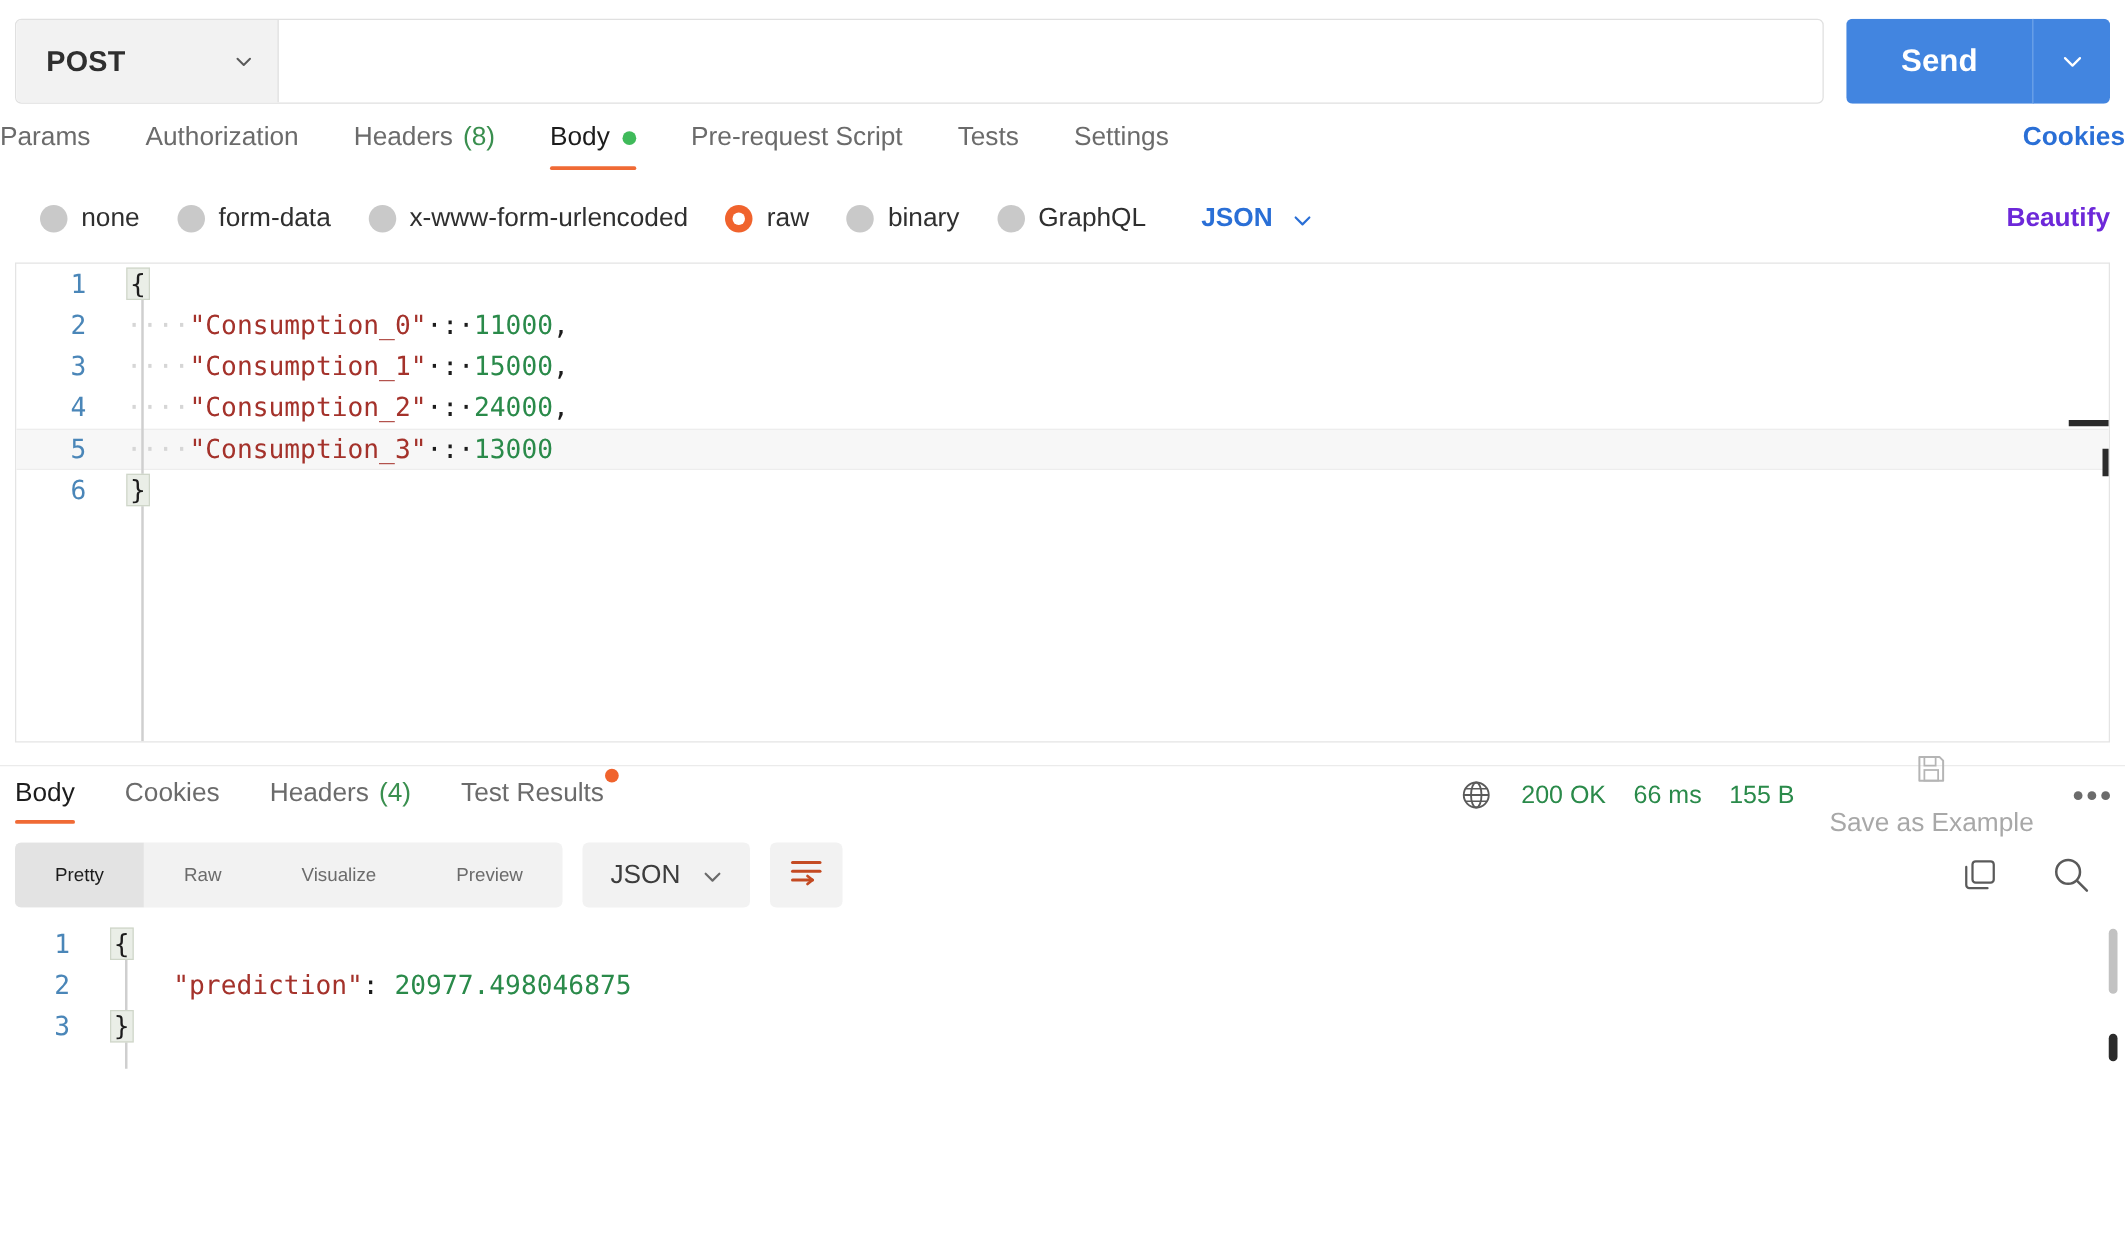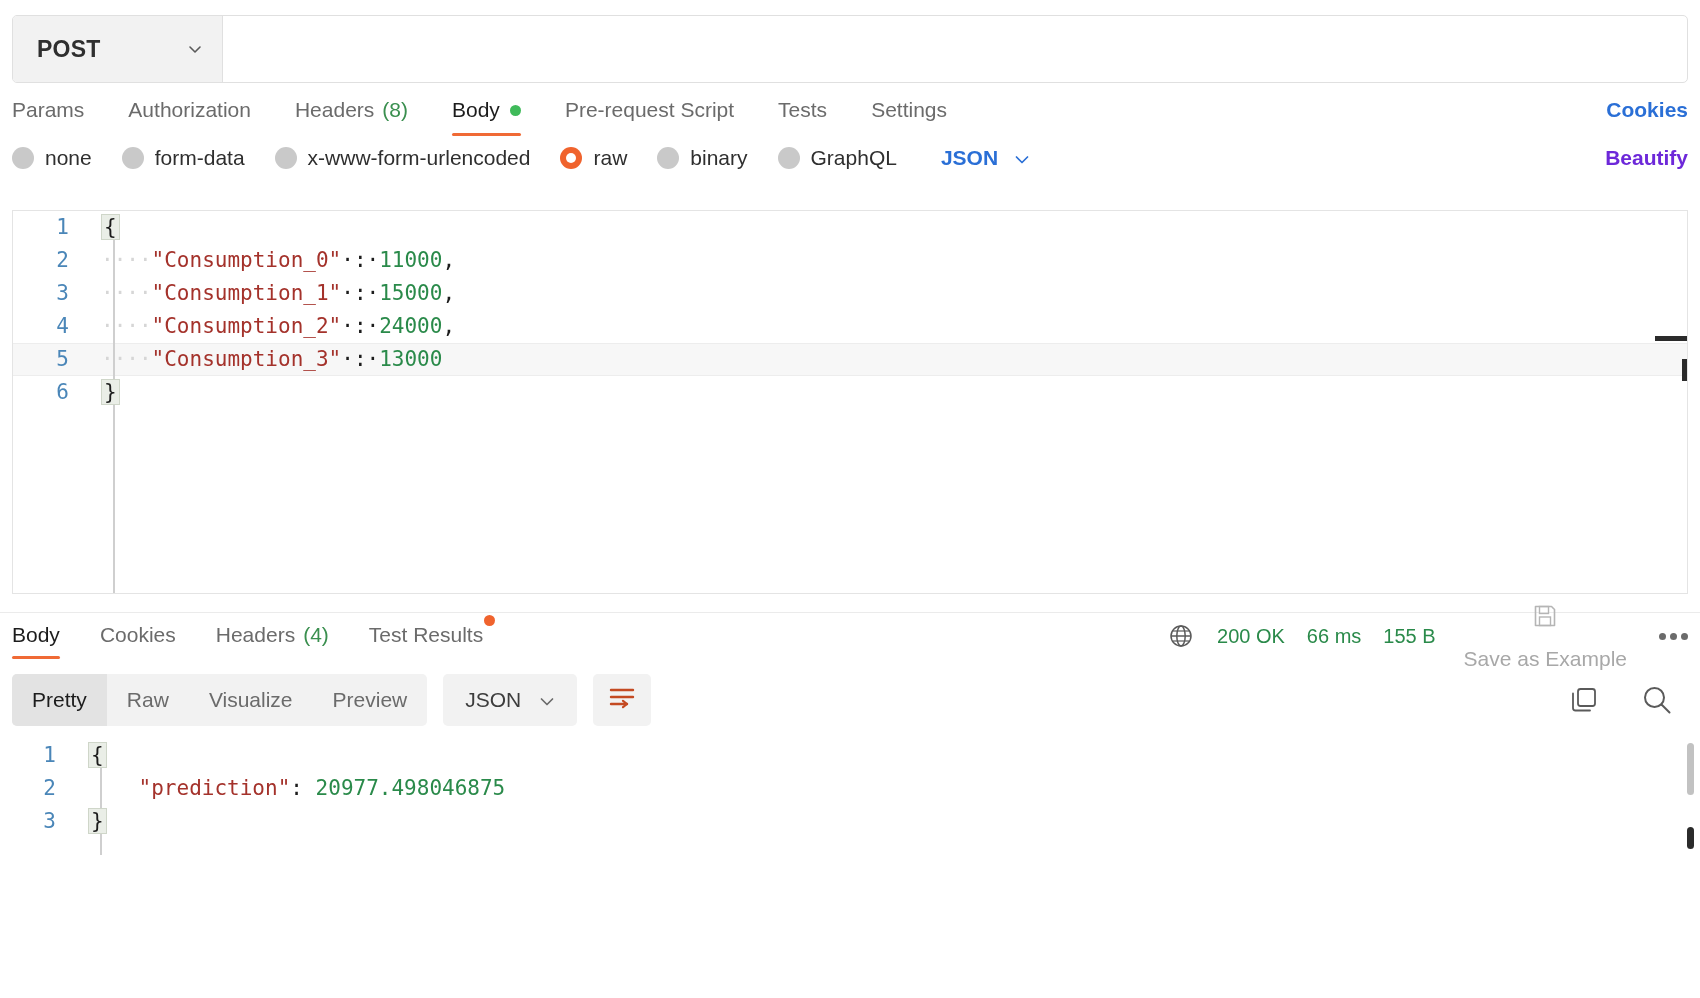--- a/index.html
+++ b/index.html
@@ -66,21 +66,21 @@
     background: #4285e0;
     width: 62px;
     display: flex; align-items: center; justify-content: center;
     border-left: 1px solid #5d97e6;
     cursor: pointer;
   }
 
   
   .req-tabs {
     display: flex; align-items: center;
-    padding: 0 12px;
+    padding: 0 0;
     height: 58px;
     position: relative;
   }
   .tab {
     font-size: 21px; color: #6b6b6b;
     padding: 0 0 14px 0;
     margin-right: 44px;
     cursor: pointer;
     position: relative;
     display: flex; align-items: center;
@@ -102,23 +102,24 @@
     position: relative; top: -8px; left: 1px;
   }
   .cookies-link {
     margin-left: auto;
     font-size: 21px; color: #2a6fd6; font-weight: 600;
     cursor: pointer; padding-bottom: 14px;
   }
 
   
   .bodytype-row {
-    display: flex; align-items: flex-start;
+    display: flex; align-items: center;
     padding: 0 12px;
     height: 58px;
+    margin-left: 20px;
   }
   .radio-item {
     display: flex; align-items: center;
     margin-right: 30px;
     cursor: pointer;
     font-size: 21px; color: #2f2f2f;
     white-space: nowrap;
   }
   .radio {
     width: 22px; height: 22px; border-radius: 50%;
@@ -222,21 +223,21 @@
     display: flex; align-items: center;
     padding: 0 12px; height: 62px; gap: 16px;
   }
   .seg {
     display: flex; align-items: stretch;
     background: #f2f2f2; border-radius: 5px; overflow: hidden;
     height: 52px;
   }
   .seg-item {
     display: flex; align-items: center; justify-content: center;
-    padding: 0 20px; font-size: 21px; color: #6b6b6b; cursor: pointer;
+    padding: 0 32px; font-size: 15px; color: #6b6b6b; cursor: pointer;
     white-space: nowrap;
   }
   .seg-item.active { background: #e3e3e3; color: #1c1c1c; }
   .resp-format {
     display: flex; align-items: center; gap: 16px;
     background: #f2f2f2; border-radius: 5px;
     height: 52px; padding: 0 22px; cursor: pointer;
   }
   .resp-format .lbl { font-size: 21px; color: #3d3d3d; }
   .wrap-btn {
@@ -273,20 +274,28 @@
 
 <div class="url-bar">
   <div class="url-combo">
     <div class="method-box">
       <span class="method-label">POST</span>
       <span class="chev">
         <svg width="18" height="18" viewBox="0 0 18 18">
             <path d="M4 7l5 5 5-5" stroke="#5a5a5a" stroke-width="1.6" fill="none" stroke-linecap="round" stroke-linejoin="round"></path>
           </svg>
       </span>
+    </div>
+  </div>
+  <div class="send-group">
+    <button class="send-btn">Send</button>
+    <div class="send-caret">
+      <svg width="22" height="22" viewBox="0 0 22 22">
+          <path d="M5 8.5l6 6 6-6" stroke="#ffffff" stroke-width="1.8" fill="none" stroke-linecap="round" stroke-linejoin="round"></path>
+        </svg>
     </div>
   </div>
 </div>
 
 <div class="req-tabs">
   <div class="tab">
       <span>Params</span>
     </div>
   <div class="tab">
       <span>Authorization</span>

